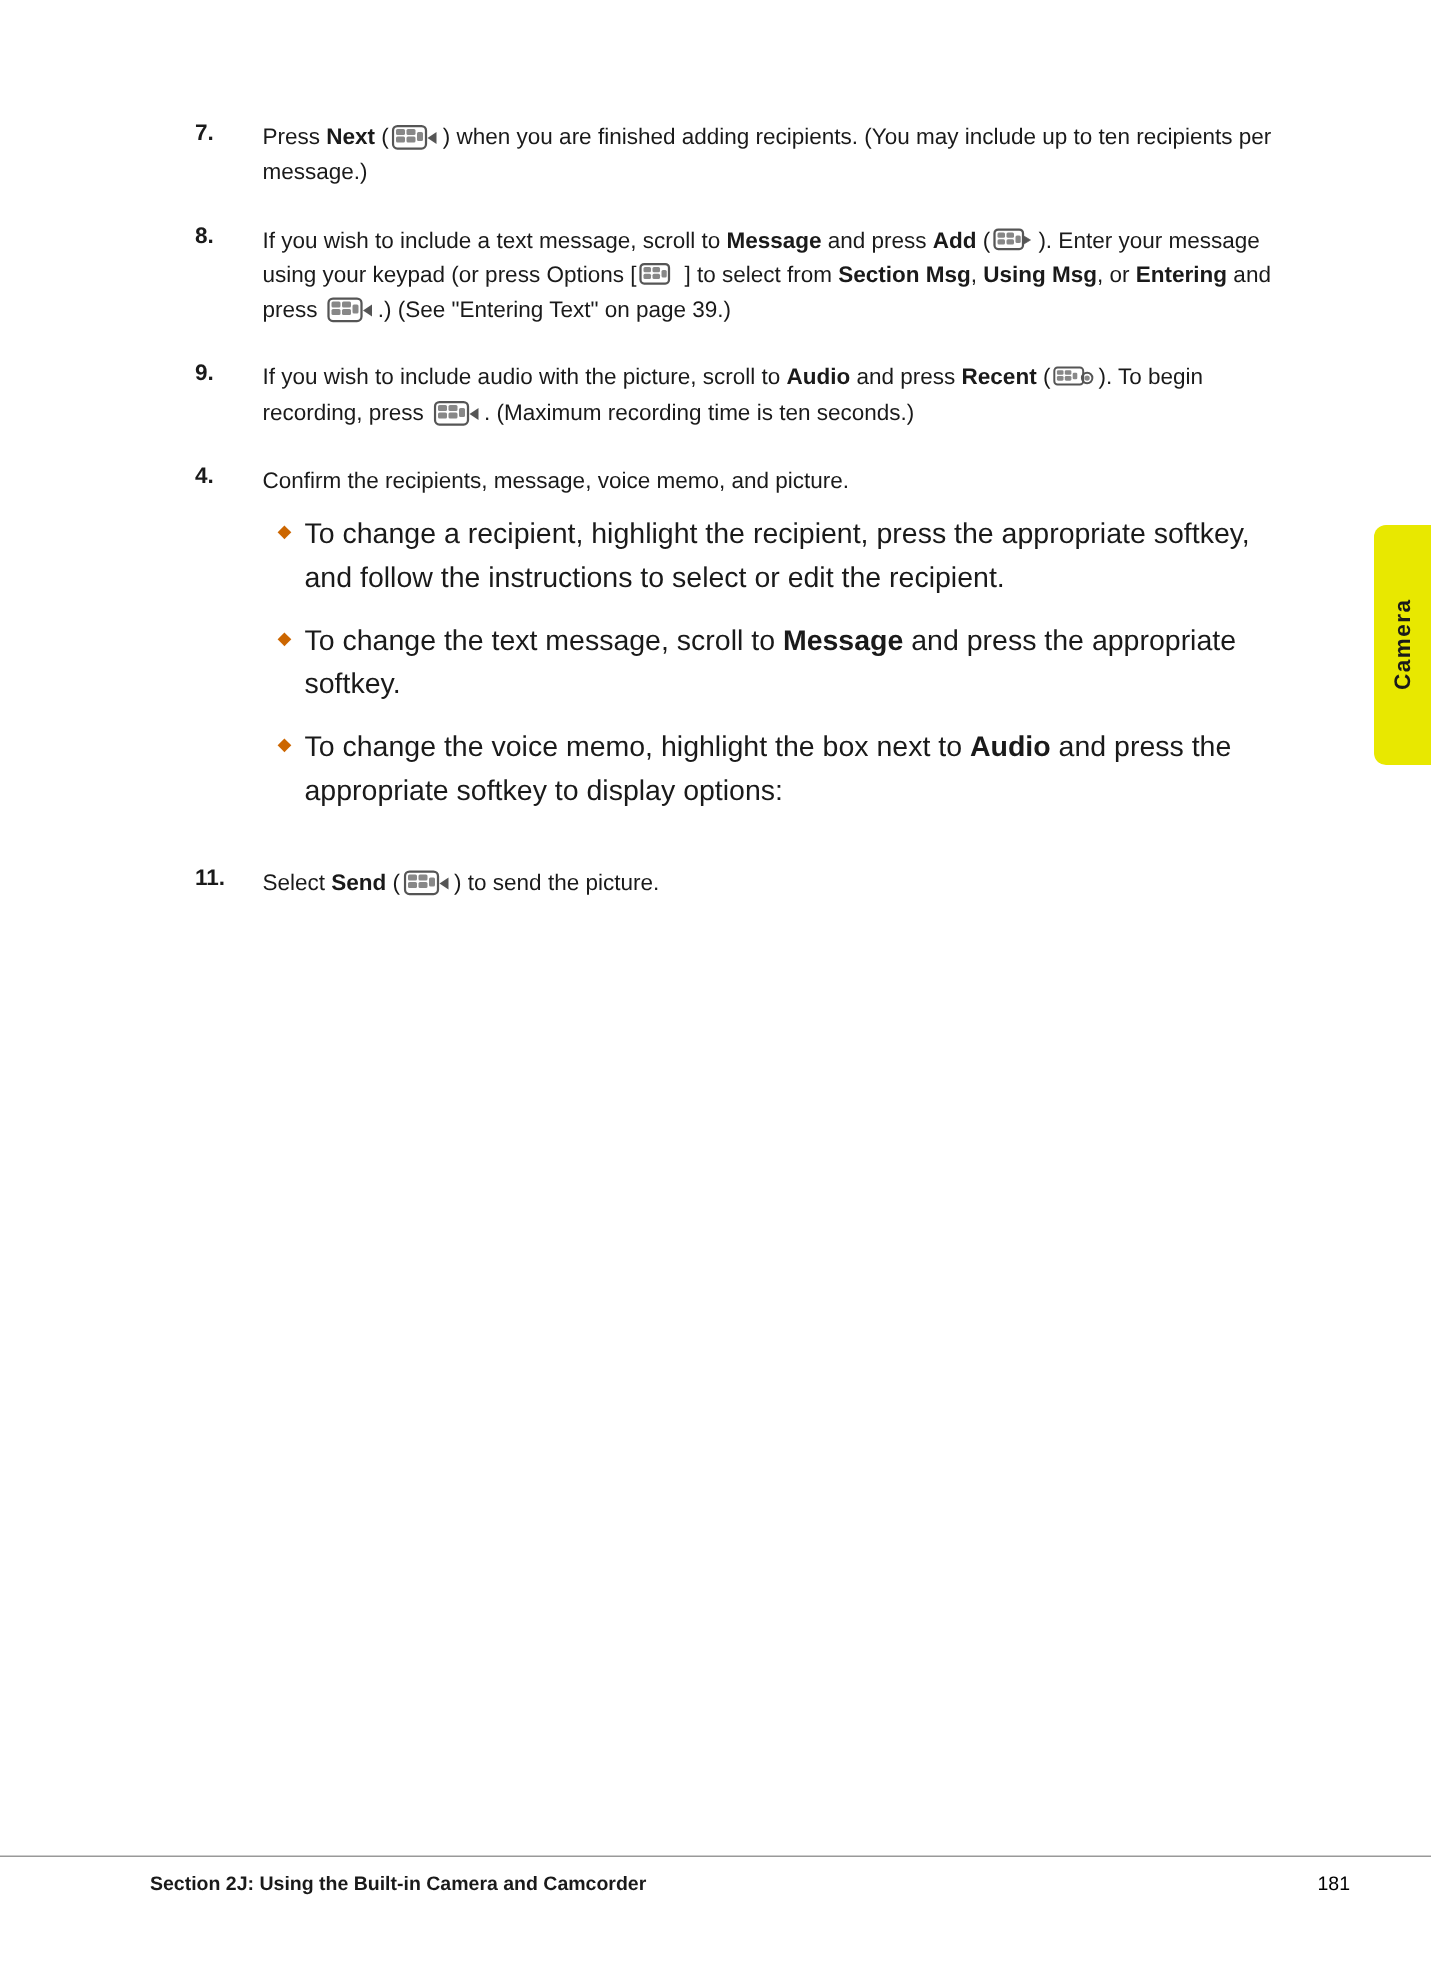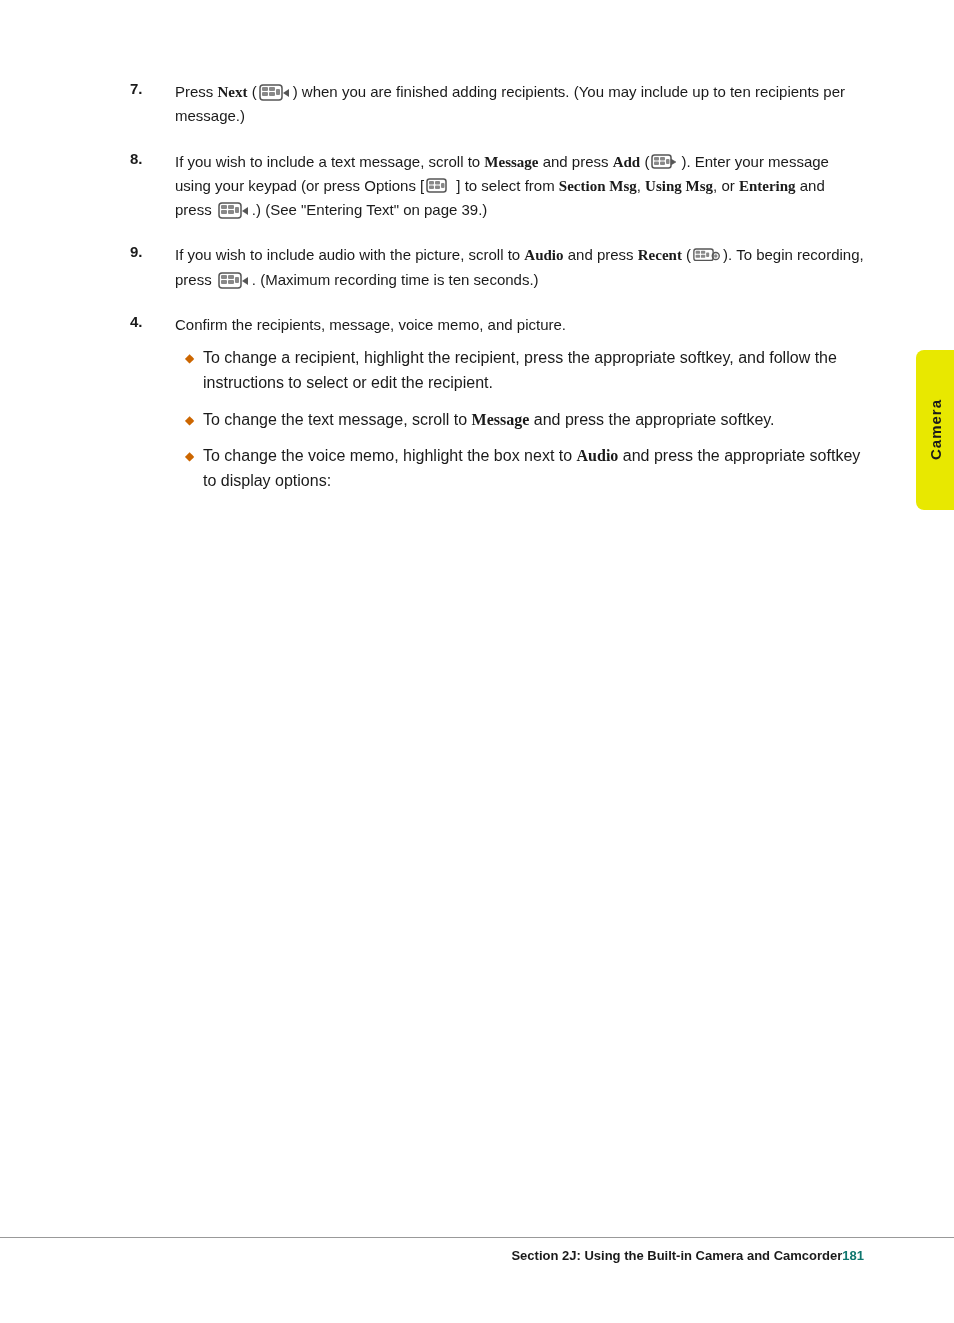--- a/index.html
+++ b/index.html
@@ -70,21 +70,20 @@
     }
 
     .step-content {
       flex: 1;
       font-size: 15px;
       line-height: 1.55;
     }
 
     .step-content b {
       font-weight: bold;
-      font-family: Liberation Serif, serif;
     }
 
     
     .btn-icon {
       display: inline-block;
       vertical-align: middle;
       position: relative;
       width: 32px;
       height: 20px;
       margin: 0 2px;
@@ -123,46 +122,46 @@
 
     .bullet-diamond {
       color: #cc6600;
       font-size: 12px;
       min-width: 18px;
       margin-top: 3px;
     }
 
     .sub-content {
       flex: 1;
-      font-size: 16px;
+      font-size: 19px;
       line-height: 1.55;
     }
 
     .footer {
       position: absolute;
       bottom: 60px;
       left: 0;
       right: 0;
       display: flex;
-      justify-content: flex-end;
-      padding: 0 90px 0 100px;
+      justify-content: space-between;
+      padding: 0 54px 0 100px;
       border-top: 1px solid #999;
       padding-top: 10px;
     }
 
     .footer-left {
       font-size: 13px;
       font-weight: bold;
       color: #1a1a1a;
     }
 
     .footer-right {
       font-size: 13px;
-      font-weight: bold;
-      color: #0f766e;
+      font-weight: normal;
+      color: #000000;
     }
   </style>
 </head>
 <body>
 
 <div class="page-container">
 
   <div class="sidebar-tab">
     <span class="sidebar-tab-text">Camera</span>
   </div>
@@ -259,20 +258,34 @@
             <li class="sub-item">
               <span class="bullet-diamond">◆</span>
               <div class="sub-content">
                 To change the voice memo, highlight the box next to <b>Audio</b> and press the appropriate softkey to display options:
               </div>
             </li>
           </ul>
         </div>
       </li>
 
+      <li class="step-item">
+        <span class="step-number">11.</span>
+        <div class="step-content">
+          Select <b>Send</b> (<span class="btn-icon"><svg viewBox="0 0 32 20" xmlns="http://www.w3.org/2000/svg">
+                <rect x="1" y="2" width="22" height="15" rx="3" fill="none" stroke="#555" stroke-width="1.5"></rect>
+                <rect x="3" y="4" width="6" height="4" rx="1" fill="#888"></rect>
+                <rect x="3" y="9" width="6" height="4" rx="1" fill="#888"></rect>
+                <rect x="10" y="4" width="6" height="4" rx="1" fill="#888"></rect>
+                <rect x="10" y="9" width="6" height="4" rx="1" fill="#888"></rect>
+                <rect x="17" y="6" width="4" height="6" rx="1" fill="#888"></rect>
+                <path d="M24 10 L30 6 L30 14 Z" fill="#555"></path>
+              </svg></span>) to send the picture.
+        </div>
+      </li>
 
     </ol>
   </div>
 
   <div class="footer">
     <span class="footer-left">Section 2J: Using the Built-in Camera and Camcorder</span>
     <span class="footer-right">181</span>
   </div>
 
 </div>

